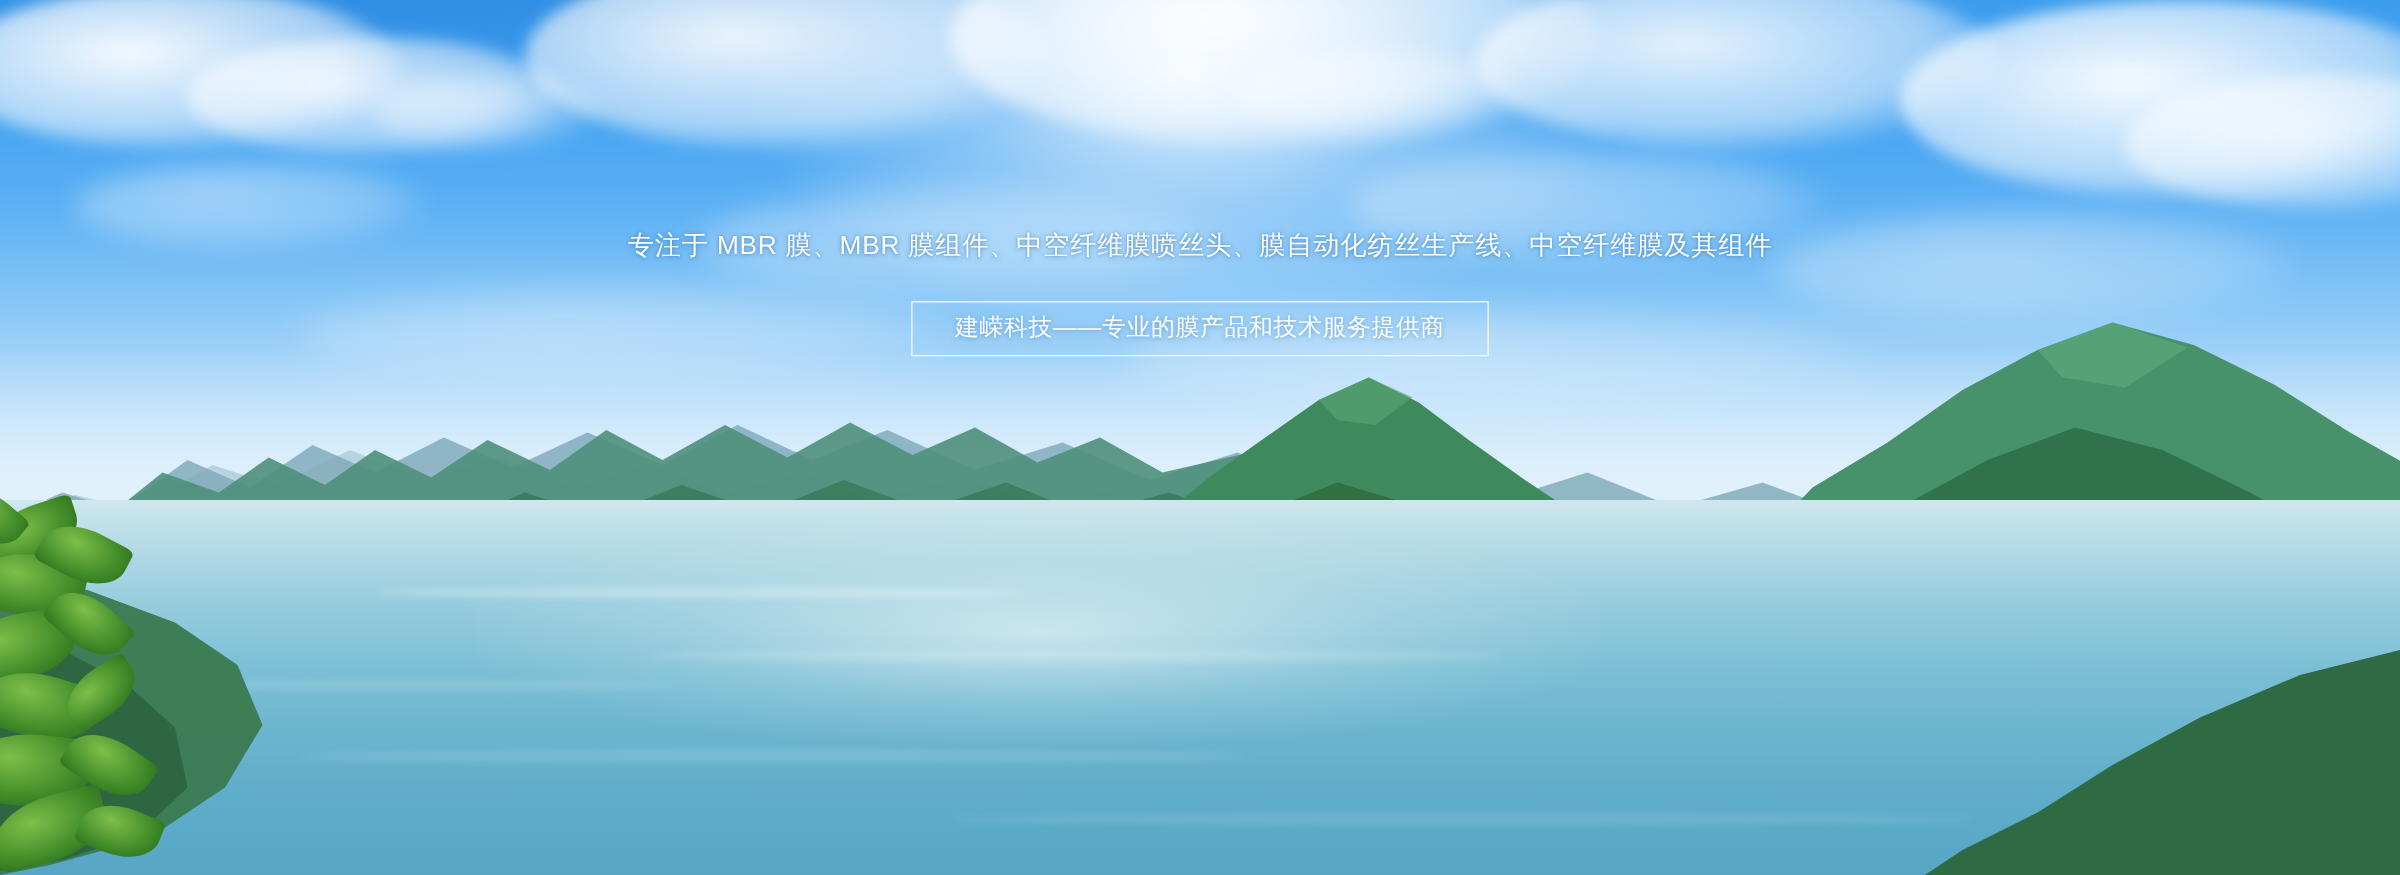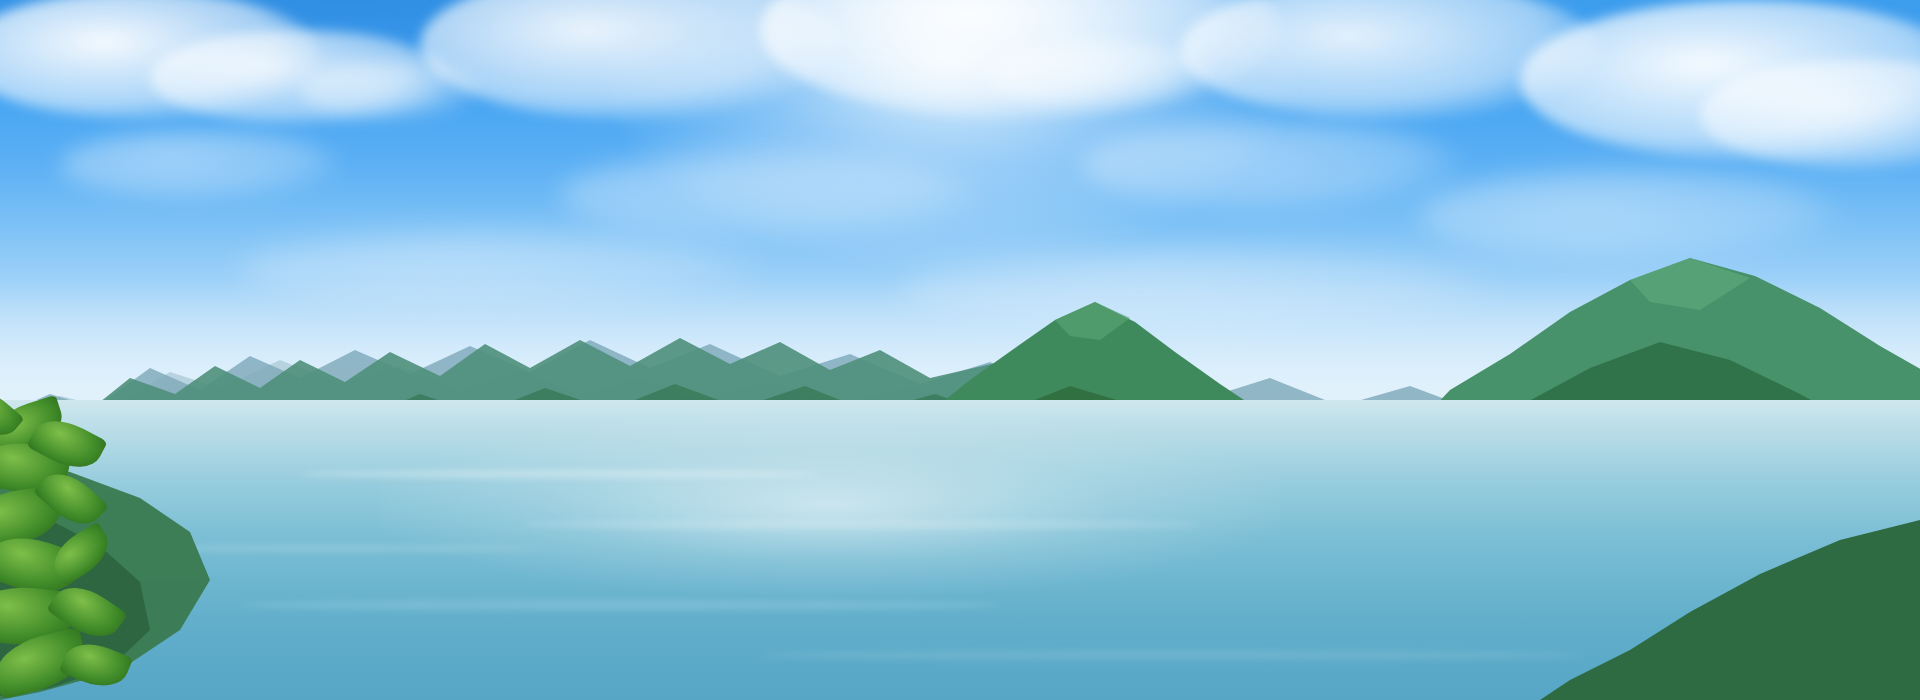--- a/index.html
+++ b/index.html
@@ -290,16 +290,20 @@
     <div class="leaf" style="left:70px;  top:140px; width:62px; height:38px; transform:rotate(-32deg);"></div>
     <div class="leaf" style="left:-10px; top:192px; width:104px;height:58px; transform:rotate(6deg);"></div>
     <div class="leaf" style="left:72px;  top:196px; width:70px; height:42px; transform:rotate(34deg);"></div>
     <div class="leaf" style="left:14px;  top:242px; width:92px; height:52px; transform:rotate(-14deg);"></div>
     <div class="leaf" style="left:84px;  top:250px; width:64px; height:40px; transform:rotate(22deg);"></div>
     <div class="leaf" style="left:-20px; top:0px;   width:60px; height:36px; transform:rotate(40deg);"></div>
   </div>
 
   <div class="text-layer">
 
-
+    <div class="subtitle">专注于 MBR 膜、MBR 膜组件、中空纤维膜喷丝头、膜自动化纺丝生产线、中空纤维膜及其组件</div>
+
+    <div class="tagline-wrap">
+      <div class="tagline-box">建嵘科技——专业的膜产品和技术服务提供商</div>
+    </div>
   </div>
 
 </div>
 
 </body></html>

